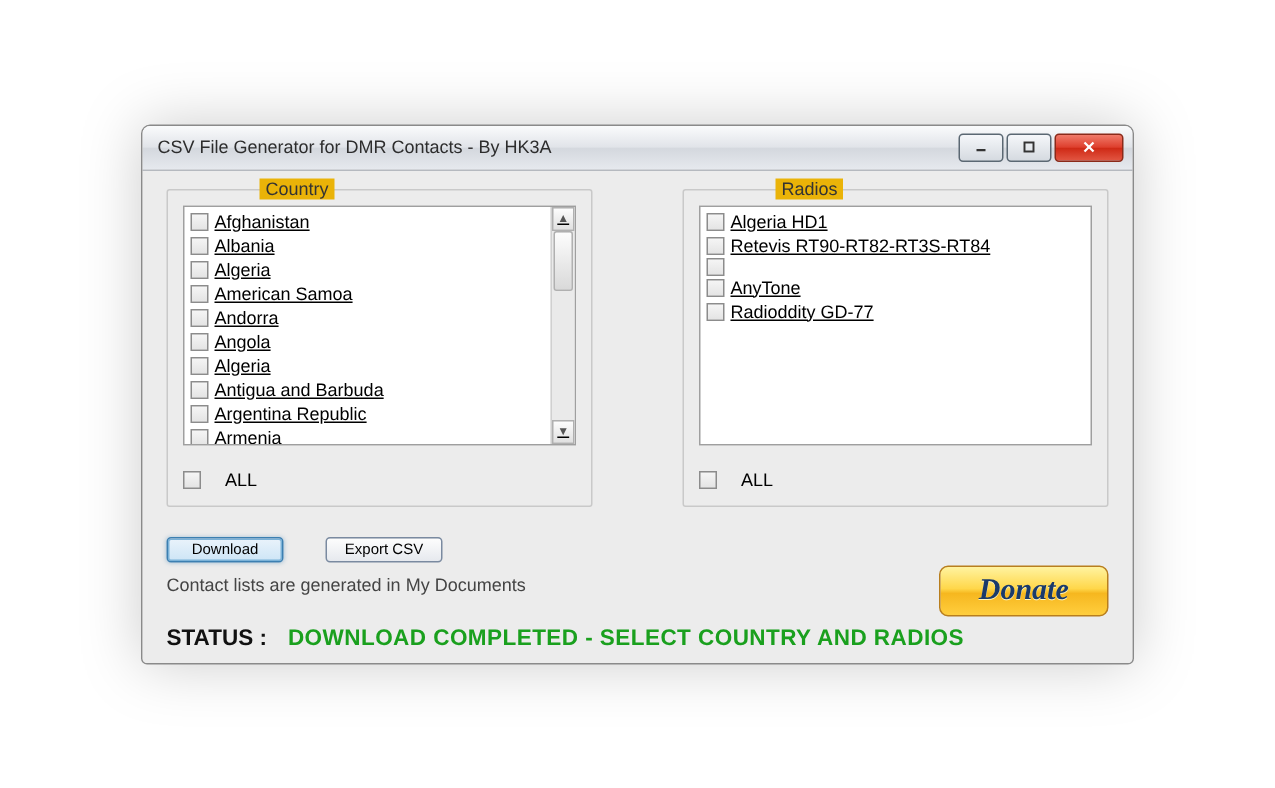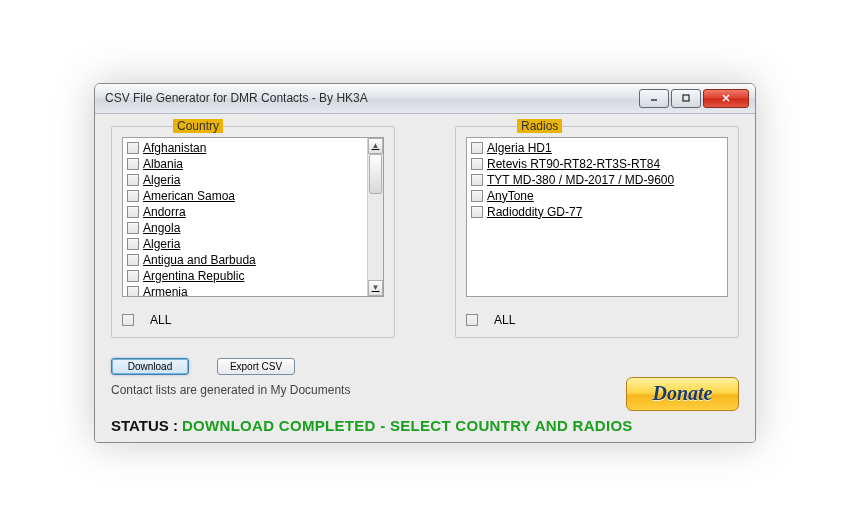--- a/index.html
+++ b/index.html
@@ -160,21 +160,21 @@
     display:flex; align-items:center; justify-content:center;
     font-family: Georgia, "Times New Roman", serif;
     font-style: italic;
     font-weight: bold;
     font-size: 20px;
     color: #1a3a6a;
     text-shadow: 0 1px 0 #fff6c0;
   }
   .status-row {
     margin-top: 6px;
-    display:flex; align-items:baseline; gap: 4px;
+    display:flex; align-items:baseline; gap: 14px;
     font-family: Verdana, Arial, sans-serif;
   }
   .status-label {
     font-weight: bold;
     font-size: 15px;
     color: #111;
   }
   .status-msg {
     font-weight: bold;
     font-size: 15px;
@@ -283,21 +283,20 @@
             <div class="item">
                   <span class="cb"></span>
                   <span>Algeria HD1</span>
                 </div>
             <div class="item">
                   <span class="cb"></span>
                   <span>Retevis RT90-RT82-RT3S-RT84</span>
                 </div>
             <div class="item">
                   <span class="cb"></span>
-                  <span>TYT MD-380 / MD-2017 / MD-9600</span>
                 </div>
             <div class="item">
                   <span class="cb"></span>
                   <span>AnyTone</span>
                 </div>
             <div class="item">
                   <span class="cb"></span>
                   <span>Radioddity GD-77</span>
                 </div>
           </div>

